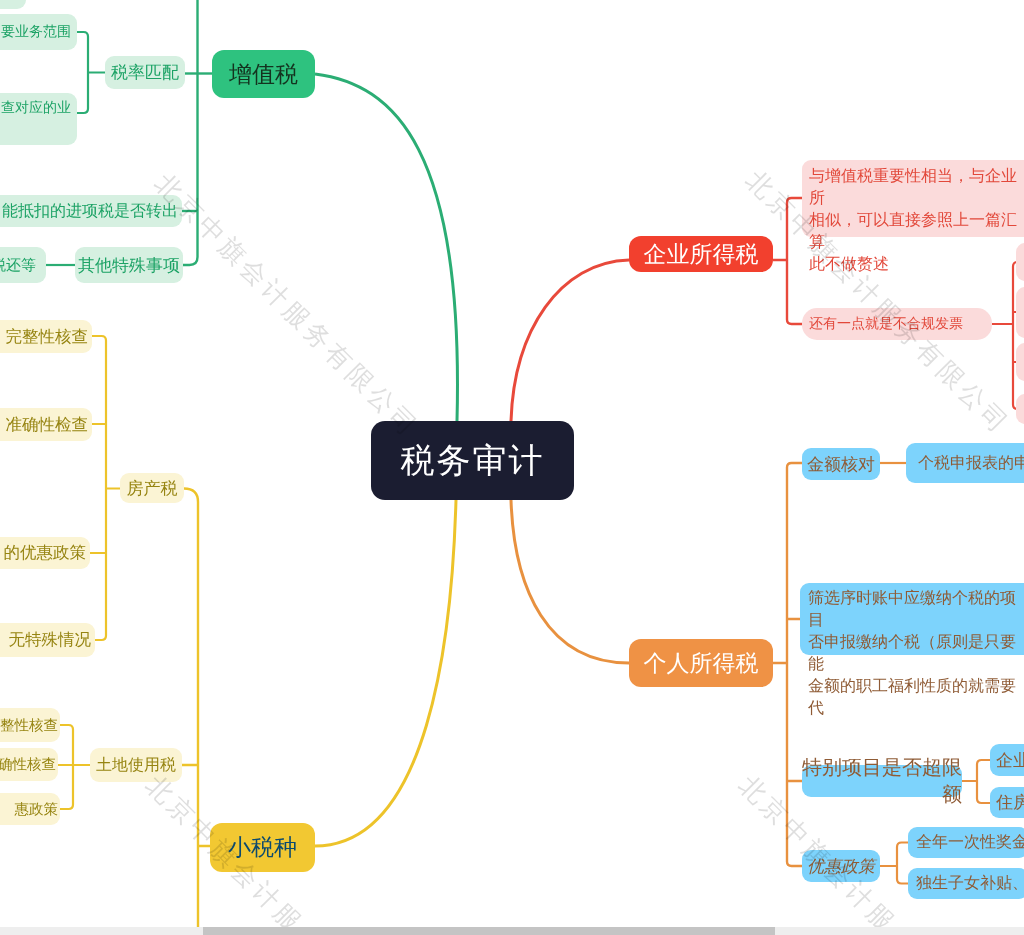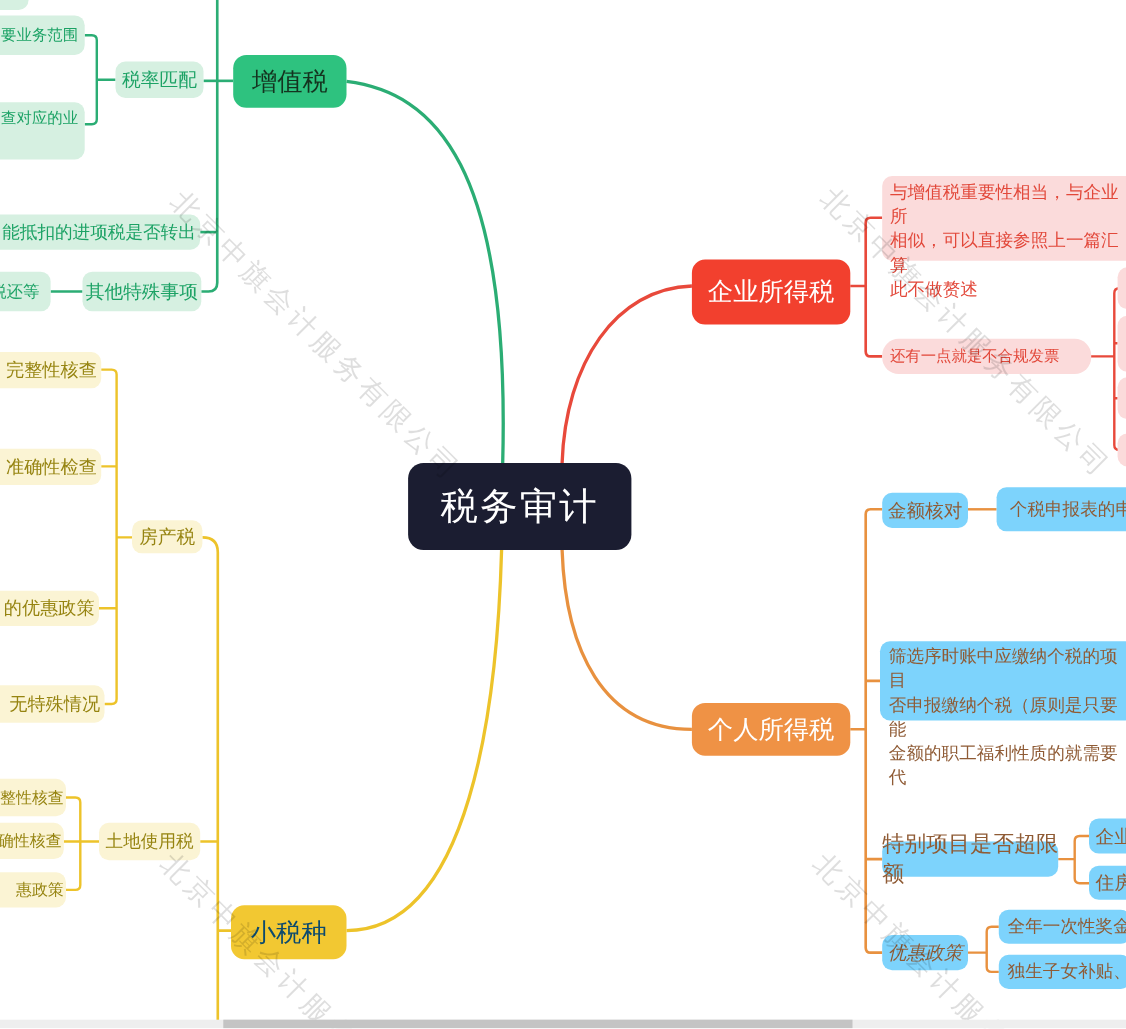--- a/index.html
+++ b/index.html
@@ -1,21 +1,21 @@
 <!DOCTYPE html>
 <html><head>
 <meta charset="utf-8">
 <style>
   html,body{margin:0;padding:0;background:#fff;}
   #canvas{position:relative;width:1024px;height:935px;overflow:hidden;background:#ffffff;
           font-family:"Liberation Sans",sans-serif;}
   svg.links{position:absolute;left:0;top:0;z-index:1;}
   .n{position:absolute;box-sizing:border-box;display:flex;align-items:center;
      border-radius:9px;z-index:2;cursor:default;}
-  .cc{justify-content:center;text-align:left;}
+  .cc{justify-content:center;text-align:right;}
   .pl{justify-content:flex-start;text-align:left;}
   .clip-r{justify-content:flex-end;text-align:right;}
   .top-r{align-items:flex-start;justify-content:flex-end;text-align:right;padding-top:6px;}
   .para{align-items:flex-start;white-space:pre-line;text-align:left;line-height:22px;}
   .t-navy{background:#1B1D31;color:#ffffff;}
   .t-green-dark{background:#2EC27F;color:#14331F;}
   .t-green{background:#D6F0E1;color:#1CA265;}
   .t-red-dark{background:#F2402E;color:#ffffff;}
   .t-red{background:#FBDBDB;color:#E2483A;}
   .t-orange-dark{background:#EF9245;color:#ffffff;}
@@ -63,21 +63,21 @@
 
   <div class="n t-green-dark cc" style="left:212px;top:50px;width:103px;height:48px;border-radius:12px;font-size:23px;">增值税</div>
   <div class="n t-green cc" style="left:105px;top:56px;width:80px;height:33px;font-size:17px;">税率匹配</div>
   <div class="n t-green clip-r" style="left:-30px;top:14px;width:107px;height:36px;font-size:14px;padding-right:6px;">要业务范围</div>
   <div class="n t-green top-r" style="left:-30px;top:93px;width:107px;height:52px;font-size:14px;padding-right:6px;">查对应的业</div>
   <div class="n t-green clip-r" style="left:-30px;top:195px;width:212px;height:32px;font-size:16px;padding-right:4px;">能抵扣的进项税是否转出</div>
   <div class="n t-green cc" style="left:75px;top:247px;width:108px;height:36px;font-size:17px;">其他特殊事项</div>
   <div class="n t-green clip-r" style="left:-64px;top:247px;width:110px;height:36px;font-size:15px;padding-right:10px;">税还等</div>
   <div class="n t-green" style="left:-30px;top:-28px;width:56px;height:37px;"></div>
 
-  <div class="n t-red-dark cc" style="left:629px;top:236px;width:144px;height:59px;border-radius:12px;font-size:23px;">企业所得税</div>
+  <div class="n t-red-dark cc" style="left:629px;top:236px;width:144px;height:36px;border-radius:12px;font-size:23px;">企业所得税</div>
   <div class="n t-red para" style="left:802px;top:160px;width:236px;height:77px;font-size:16px;padding:5px 7px;">与增值税重要性相当，与企业所
 相似，可以直接参照上一篇汇算
 此不做赘述</div>
   <div class="n t-red pl" style="left:802px;top:308px;width:190px;height:32px;font-size:14px;padding-left:7px;border-radius:15px;">还有一点就是不合规发票</div>
   <div class="n t-red" style="left:1016px;top:243px;width:60px;height:38px;"></div>
   <div class="n t-red" style="left:1016px;top:287px;width:60px;height:51px;"></div>
   <div class="n t-red" style="left:1016px;top:343px;width:60px;height:38px;"></div>
   <div class="n t-red" style="left:1016px;top:394px;width:60px;height:30px;"></div>
 
   <div class="n t-orange-dark cc" style="left:629px;top:639px;width:144px;height:48px;border-radius:12px;font-size:23px;">个人所得税</div>

